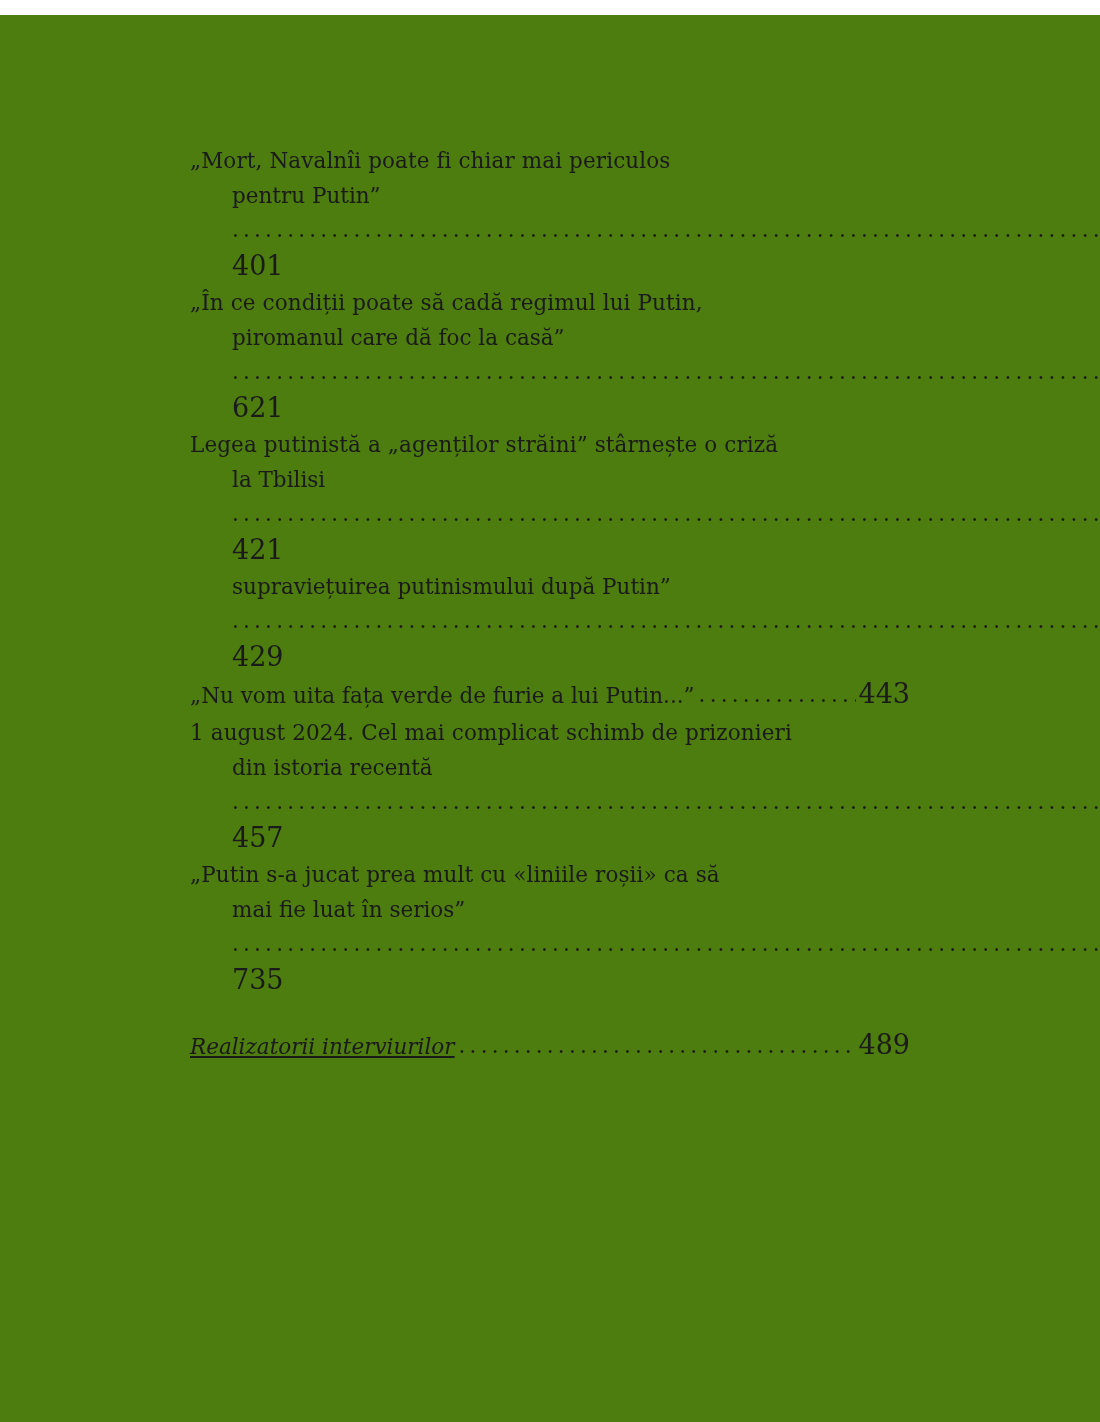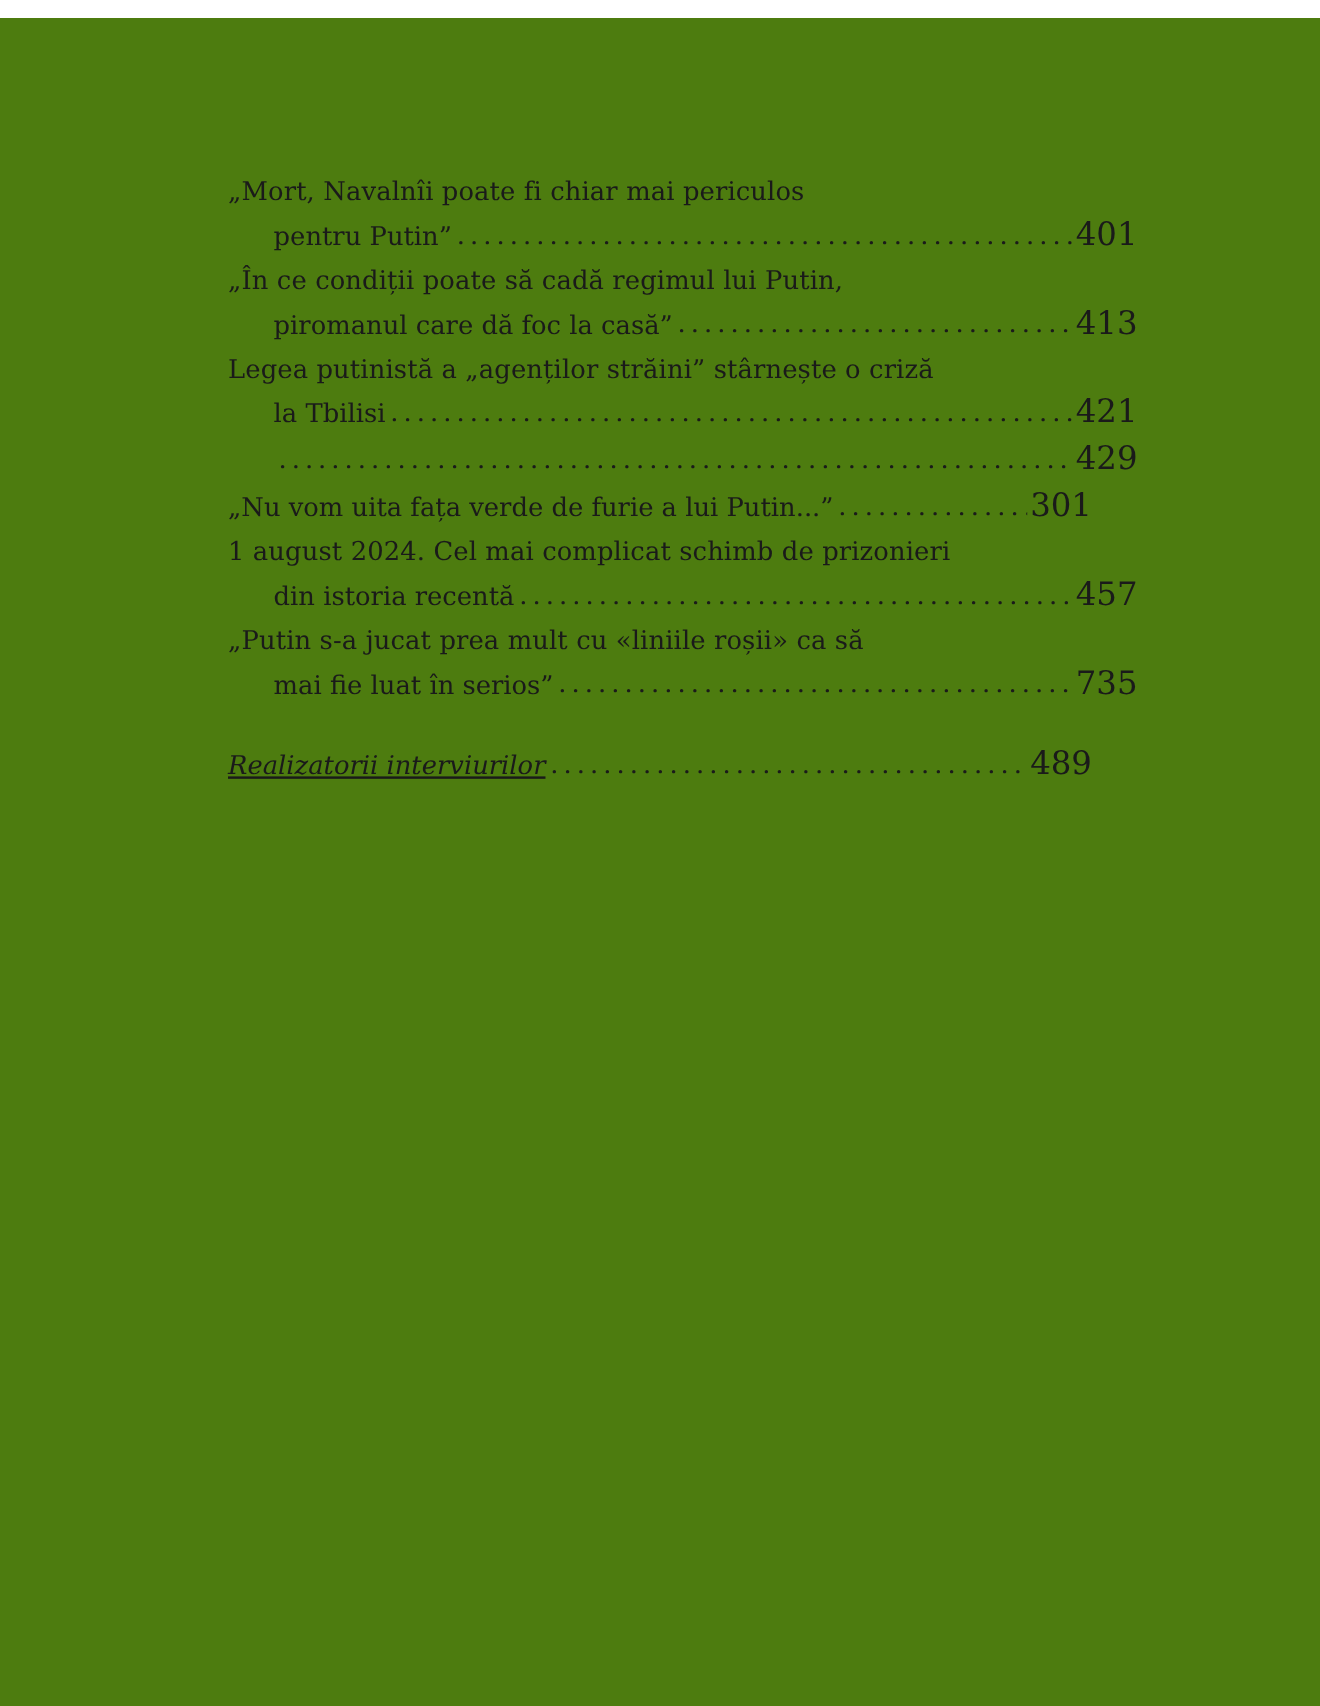--- a/index.html
+++ b/index.html
@@ -75,20 +75,21 @@
 
   .leader-row .pageno {
     flex: 0 0 auto;
     text-align: right;
     min-width: 46px;
     font-size: 27px;
   }
 
   .indent {
     padding-left: 38px;
+    flex-direction: column;
   }
 
   .final-entry {
     margin-top: 30px;
   }
 
   .final-entry .txt {
     font-style: italic;
     text-decoration: underline;
   }
@@ -104,42 +105,43 @@
           <span class="txt">pentru Putin”</span>
           <span class="dots">........................................................................................................................</span>
           <span class="pageno">401</span>
         </div>
       </div>
       <div class="toc-entry">
         <div class="entry-line first">„În ce condiții poate să cadă regimul lui Putin,</div>
         <div class="leader-row indent">
           <span class="txt">piromanul care dă foc la casă”</span>
           <span class="dots">........................................................................................................................</span>
-          <span class="pageno">413</span>
+          <span class="pageno">621</span>
         </div>
       </div>
       <div class="toc-entry">
         <div class="entry-line first">Legea putinistă a „agenților străini” stârnește o criză</div>
         <div class="leader-row indent">
           <span class="txt">la Tbilisi</span>
           <span class="dots">........................................................................................................................</span>
           <span class="pageno">421</span>
         </div>
       </div>
       <div class="toc-entry">
         <div class="leader-row indent">
+          <span class="txt">supraviețuirea putinismului după Putin”</span>
           <span class="dots">........................................................................................................................</span>
           <span class="pageno">429</span>
         </div>
       </div>
       <div class="toc-entry">
         <div class="leader-row">
           <span class="txt">„Nu vom uita fața verde de furie a lui Putin...”</span>
           <span class="dots">........................................................................................................................</span>
-          <span class="pageno">301</span>
+          <span class="pageno">443</span>
         </div>
       </div>
       <div class="toc-entry">
         <div class="entry-line first">1 august 2024. Cel mai complicat schimb de prizonieri</div>
         <div class="leader-row indent">
           <span class="txt">din istoria recentă</span>
           <span class="dots">........................................................................................................................</span>
           <span class="pageno">457</span>
         </div>
       </div>

